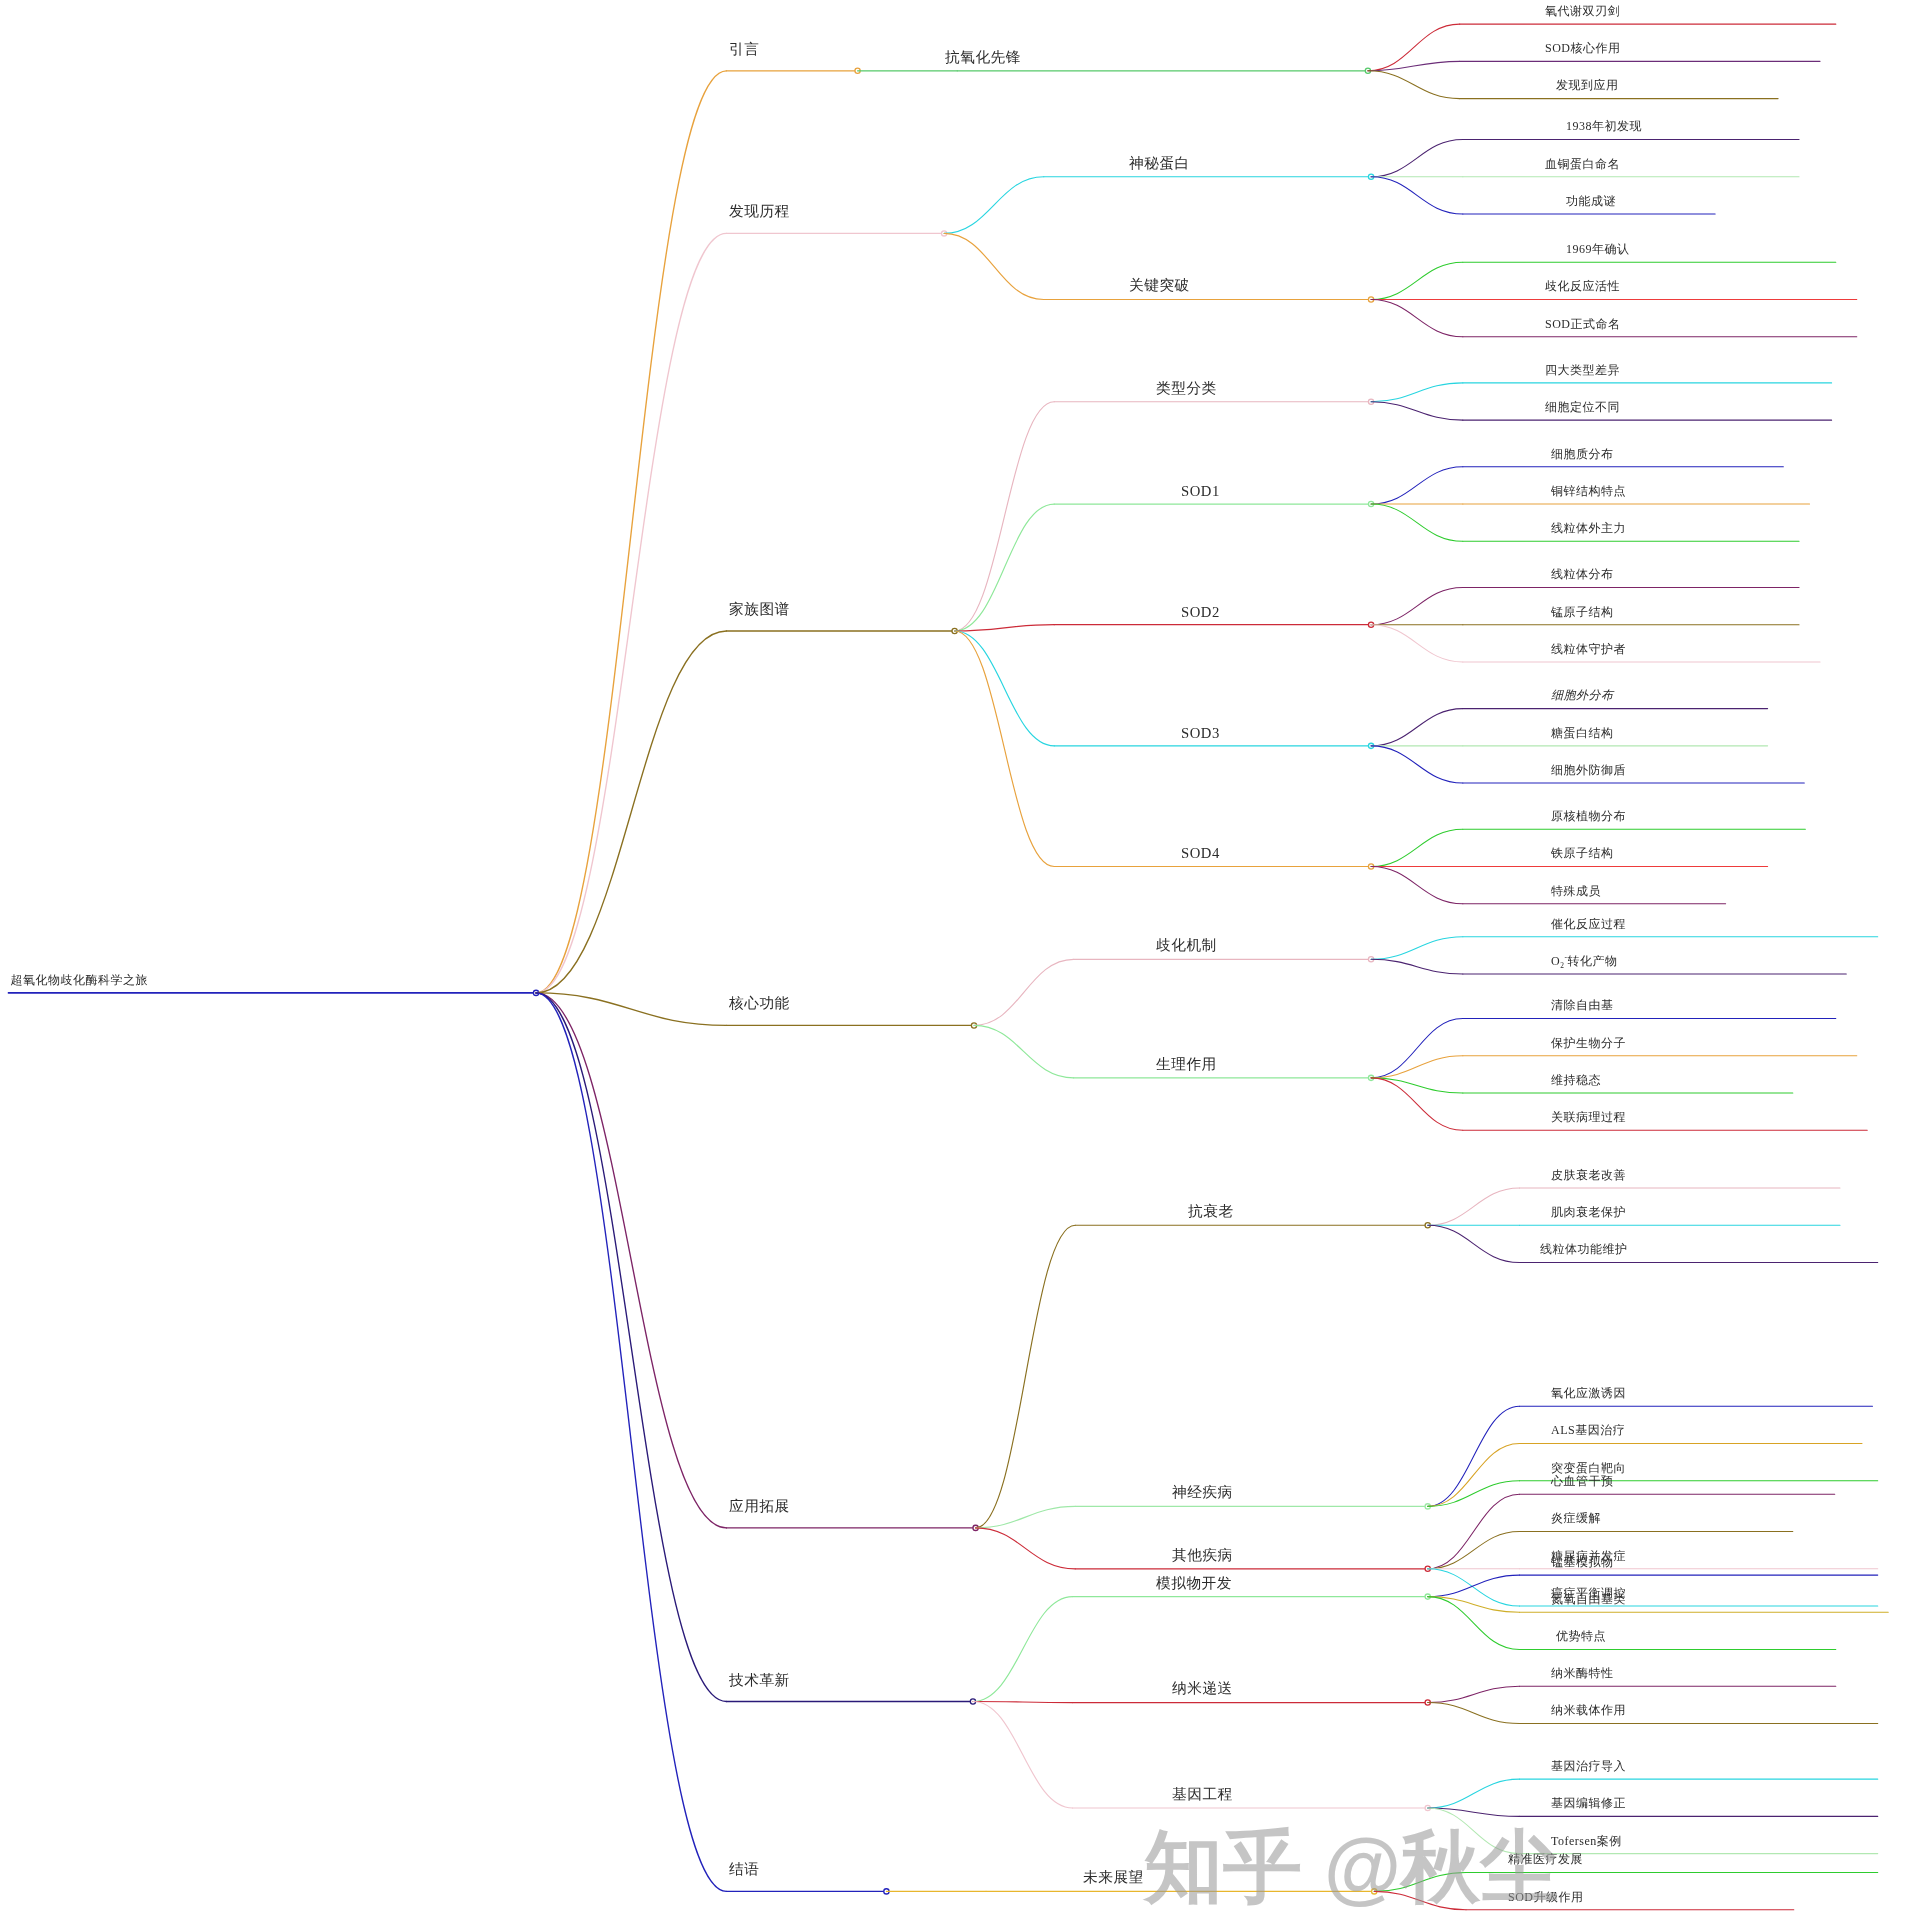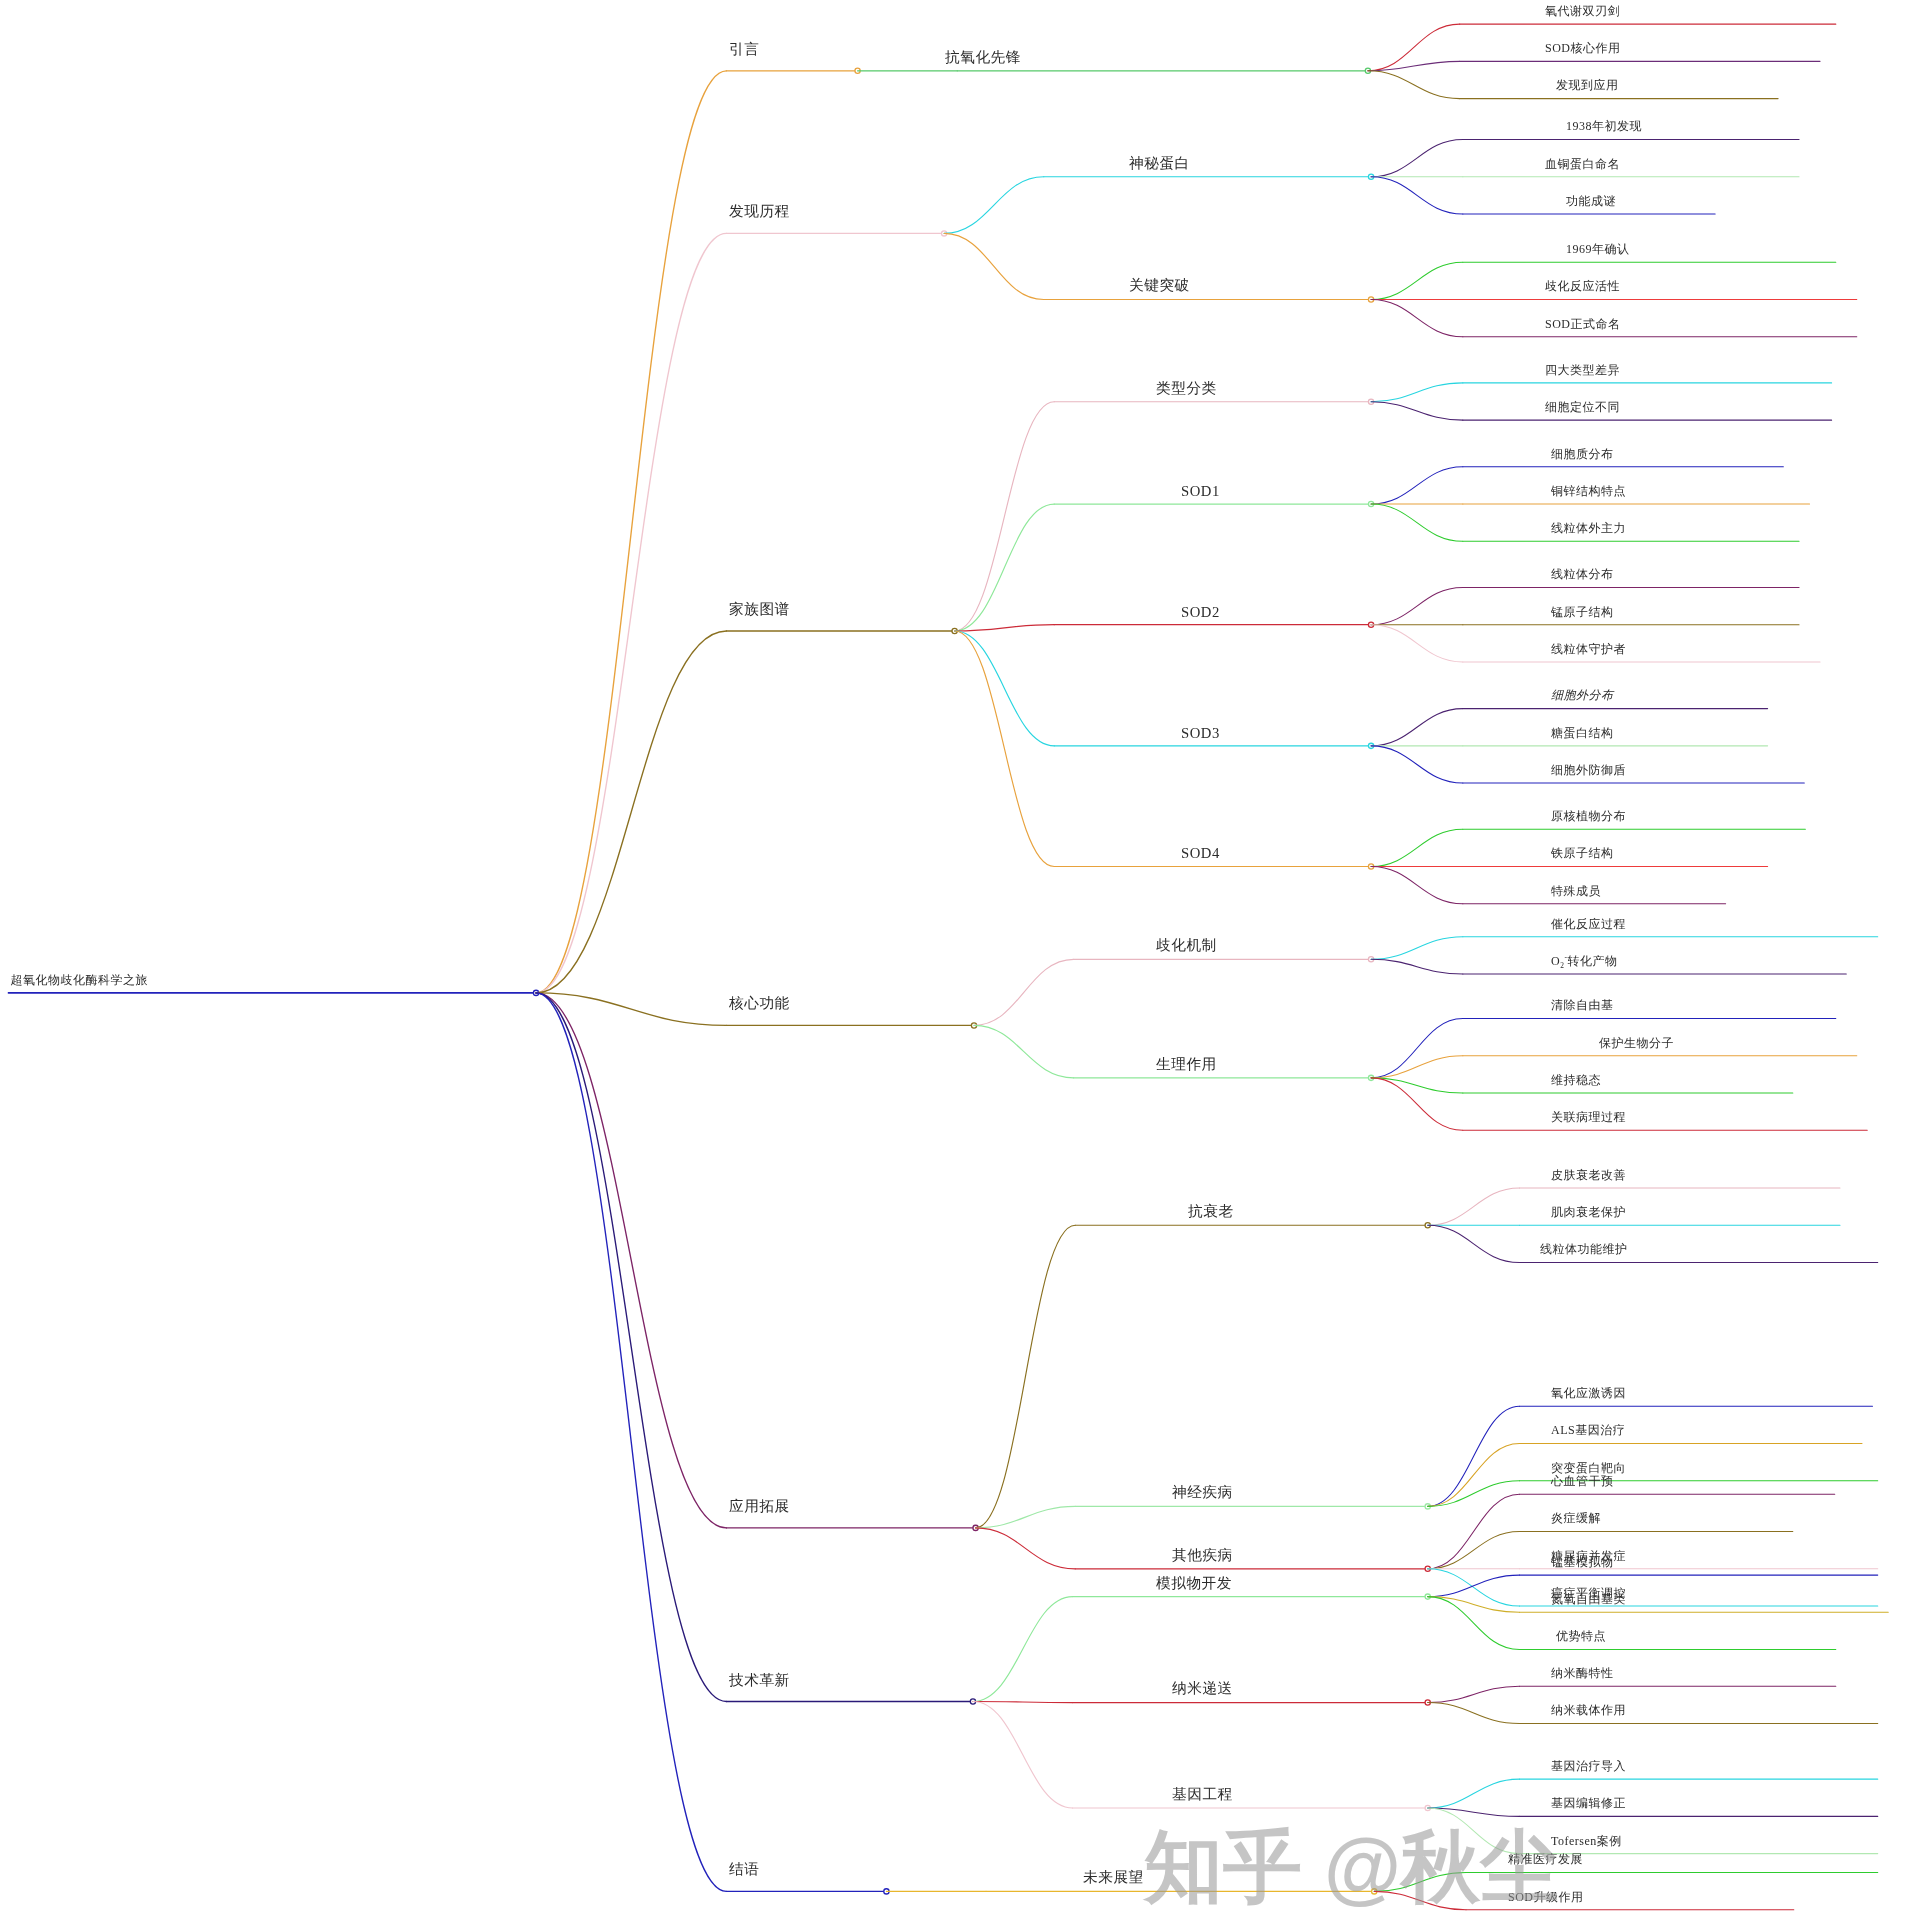--- a/index.html
+++ b/index.html
@@ -234,21 +234,21 @@
       <div class="node-label lvl2" style="left: 1181px; top: 862px;">SOD4</div>
       <div class="node-label lvl3" style="left: 1551px; top: 825px;">原核植物分布</div>
       <div class="node-label lvl3" style="left: 1551px; top: 862px;">铁原子结构</div>
       <div class="node-label lvl3" style="left: 1551px; top: 900px;">特殊成员</div>
       <div class="node-label lvl1" style="left: 729px; top: 1013px;">核心功能</div>
       <div class="node-label lvl2" style="left: 1156px; top: 955px;">歧化机制</div>
       <div class="node-label lvl3" style="left: 1551px; top: 933px;">催化反应过程</div>
       <div class="node-label lvl3" style="left: 1551px; top: 970px;">O<sub>2</sub><sup>-</sup>转化产物</div>
       <div class="node-label lvl2" style="left: 1156px; top: 1074px;">生理作用</div>
       <div class="node-label lvl3" style="left: 1551px; top: 1014px;">清除自由基</div>
-      <div class="node-label lvl3" style="left: 1599px; top: 1052px; text-align: center;">保护生物分子</div>
+      <div class="node-label lvl3" style="left: 1551px; top: 1052px; text-align: center;">保护生物分子</div>
       <div class="node-label lvl3" style="left: 1551px; top: 1089px;">维持稳态</div>
       <div class="node-label lvl3" style="left: 1551px; top: 1126px;">关联病理过程</div>
       <div class="node-label lvl1" style="left: 729px; top: 1516px;">应用拓展</div>
       <div class="node-label lvl2" style="left: 1188px; top: 1221px;">抗衰老</div>
       <div class="node-label lvl3" style="left: 1551px; top: 1184px;">皮肤衰老改善</div>
       <div class="node-label lvl3" style="left: 1551px; top: 1221px;">肌肉衰老保护</div>
       <div class="node-label lvl3" style="left: 1540px; top: 1258px; font-family: Liberation Mono, monospace;">线粒体功能维护</div>
       <div class="node-label lvl2" style="left: 1172px; top: 1502px;">神经疾病</div>
       <div class="node-label lvl3" style="left: 1551px; top: 1402px;">氧化应激诱因</div>
       <div class="node-label lvl3" style="left: 1551px; top: 1439px;">ALS基因治疗</div>

